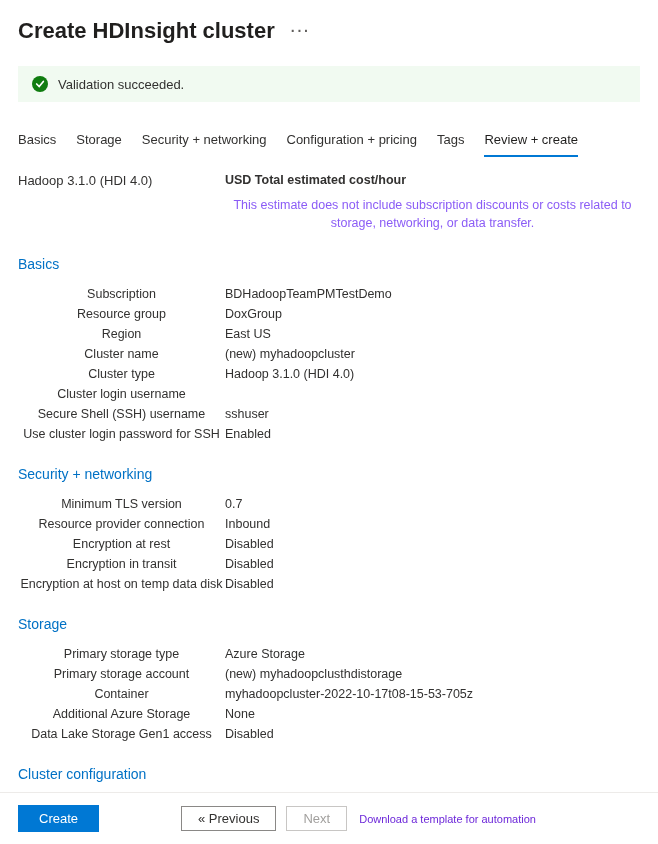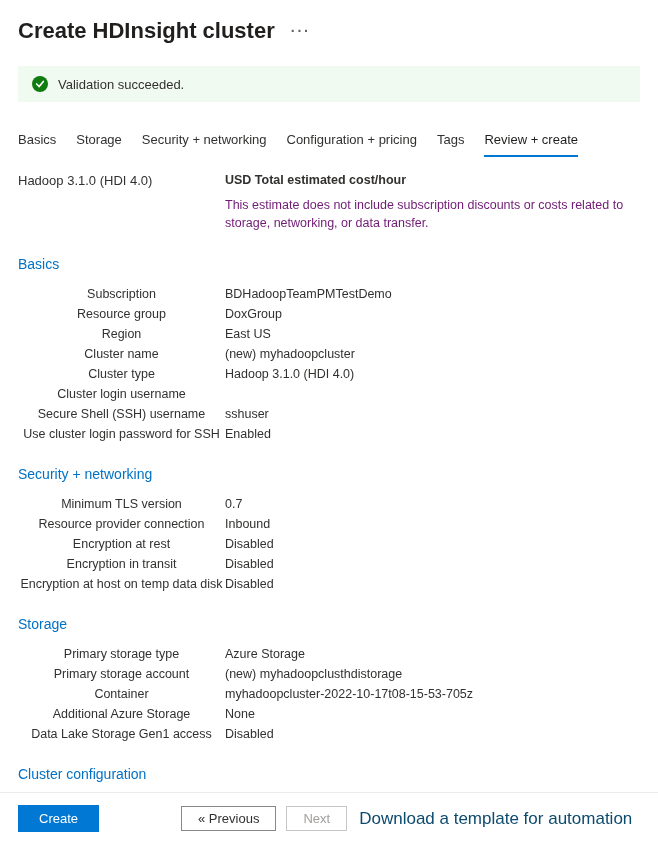--- a/index.html
+++ b/index.html
@@ -59,21 +59,21 @@
       color: #201f1e;
       margin-bottom: -1px;
     }
     .summary-row {
       display: flex;
       margin-bottom: 24px;
     }
     .summary-row .label-col { width: 207px; }
     .summary-row .val-col { flex: 1; font-size: 12.5px; }
     .summary-row .cost-title { font-weight: 700; margin-bottom: 10px; font-size: 12.5px; }
-    .summary-row .cost-desc { color: #701a75; line-height: 1.4; }
+    .summary-row .cost-desc { color: #8b5cf6; line-height: 1.4; text-align: center; }
     .section-title {
       color: #0071c5;
       font-size: 14px;
       margin: 22px 0 12px 0;
       font-weight: 400;
     }
     .kv-row {
       display: flex;
       padding: 3px 0;
       font-size: 12.5px;
@@ -107,21 +107,21 @@
       color: #323130;
       padding: 4px 16px;
       font-size: 13px;
       cursor: pointer;
     }
     .btn-secondary.disabled {
       color: #a19f9d;
       border-color: #c8c6c4;
       cursor: default;
     }
-    .link { color: #0c4a6e; font-size: 17px; cursor: pointer; }
+    .link { color: #6d28d9; font-size: 11px; cursor: pointer; }
     .nav-group { display: flex; gap: 10px; margin-left: 70px; }
     .content { padding-bottom: 70px; }
   </style>
 </head>
 <body>
 
 <div class="content">
   <h1 class="page-title">
     <span>Create HDInsight cluster</span>
     <span class="ellipsis">···</span>

